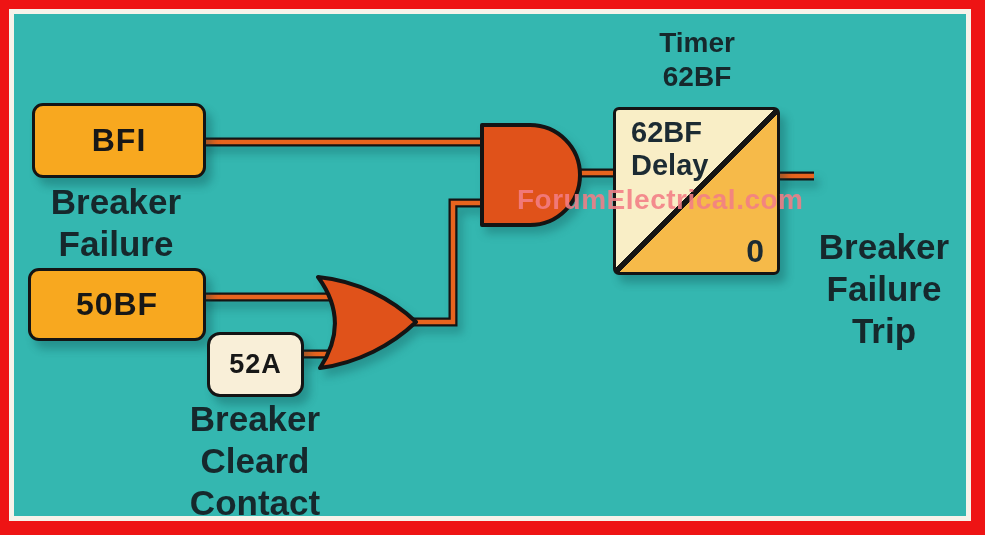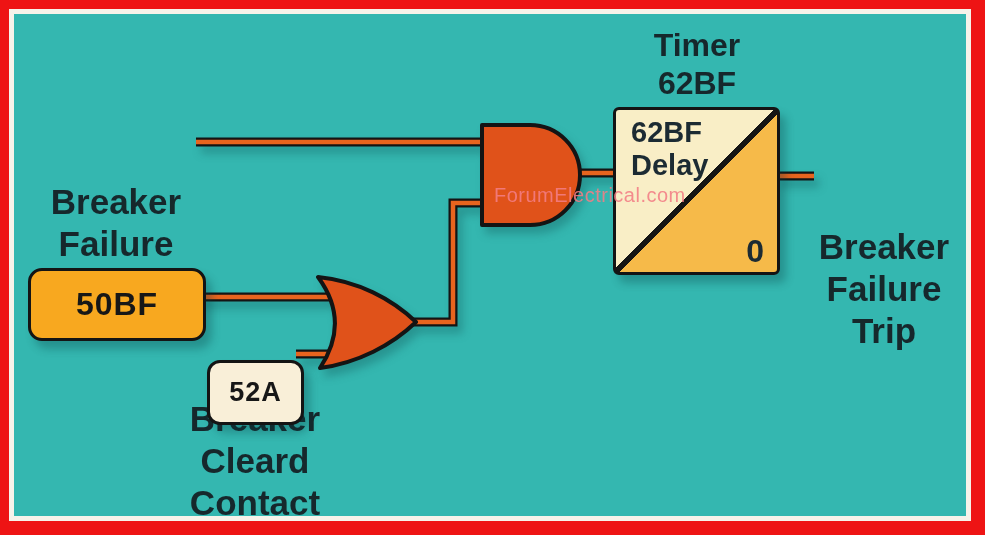--- a/index.html
+++ b/index.html
@@ -19,41 +19,41 @@
   .wire-out{fill:none;stroke:#141414;stroke-width:9;}
   .wire-in{fill:none;stroke:#e8641e;stroke-width:4.5;}
   .gate{fill:#e0521a;stroke:#141414;stroke-width:4;stroke-linejoin:round;}
   
   .node{
     position:absolute;display:flex;align-items:center;justify-content:center;
     background:#f8a81f;border:3.5px solid #141414;border-radius:11px;
     box-shadow:6px 8px 8px rgba(8,61,64,.30);
     font-weight:bold;font-size:32px;color:#171717;letter-spacing:1px;z-index:10;
   }
-  .node.cream{background:#f9efd8;font-size:27px;border-radius:13px;margin-top:28px;}
+  .node.cream{background:#f9efd8;font-size:27px;border-radius:13px;}
   
   .timer{
     position:absolute;left:613px;top:107px;width:167px;height:168px;
     border:3.5px solid #141414;border-radius:6px;box-sizing:border-box;
     background:linear-gradient(135deg,#f9eec6 0 48.9%,#141414 48.9% 51.1%,#f6ba49 51.1%);
     box-shadow:6px 8px 8px rgba(8,61,64,.30);z-index:10;
   }
   .timer-text{position:absolute;left:15px;top:6px;font-weight:bold;font-size:29px;
     line-height:1.14;color:#1c2b33;}
   .timer-zero{position:absolute;right:13px;bottom:2px;font-weight:bold;font-size:32px;
     color:#1c2b33;}
   
   .caption{
     position:absolute;text-align:center;white-space:pre-line;
     font-weight:bold;font-size:35px;line-height:1.2;color:#16282c;z-index:9;
   }
   
   .watermark{
-    position:absolute;left:494px;top:184px;z-index:30;
-    font-size:20px;font-weight:normal;color:rgba(242,125,133,.88);
+    position:absolute;left:517px;top:184px;z-index:30;
+    font-size:28px;font-weight:bold;color:rgba(242,125,133,.88);
     letter-spacing:.5px;pointer-events:none;
   }
 </style>
 </head>
 <body>
 
 <div class="stage">
 
   <svg class="wires" width="985" height="535" viewBox="0 0 985 535">
 
@@ -72,22 +72,25 @@
     <path class="wire-in" d="M776 176 H814"></path>
 
     <path class="gate" d="M482 125 H530 A50 50 0 0 1 530 225 H482 Z"></path>
 
     <path class="gate" d="M318 277
                           C358 281 392 299 416 322
                           C392 345 358 363 320 368
                           C340 338 340 307 318 277 Z"></path>
   </svg>
 
+  <div class="node" style="left:32px;top:103px;width:168px;height:69px;">
+    <span>BFI</span>
+  </div>
 
-  <div class="node" style="left:28px;top:268px;width:172px;height:67px;border-radius:14px;">
+  <div class="node" style="left:28px;top:268px;width:172px;height:67px;">
     <span>50BF</span>
   </div>
 
   <div class="node cream" style="left:207px;top:332px;width:91px;height:59px;">
     <span>52A</span>
   </div>
 
 
   <div class="timer">
     <div class="timer-text">
@@ -98,21 +101,21 @@
   </div>
 
   <div class="caption" style="left:16px;top:181px;width:200px;">Breaker
 Failure</div>
 
 
   <div class="caption" style="left:155px;top:398px;width:200px;">Breaker
 Cleard
 Contact</div>
 
-  <div class="caption" style="left:597px;top:26px;width:200px;font-size:32px;">Timer
+  <div class="caption" style="left:597px;top:26px;width:200px;font-size:28px;">Timer
 62BF</div>
 
   <div class="caption" style="left:784px;top:226px;width:200px;">Breaker
 Failure
 Trip</div>
 
   <div class="watermark">ForumElectrical.com</div>
 
   <div class="frame-white"></div>
   <div class="frame-red"></div>

